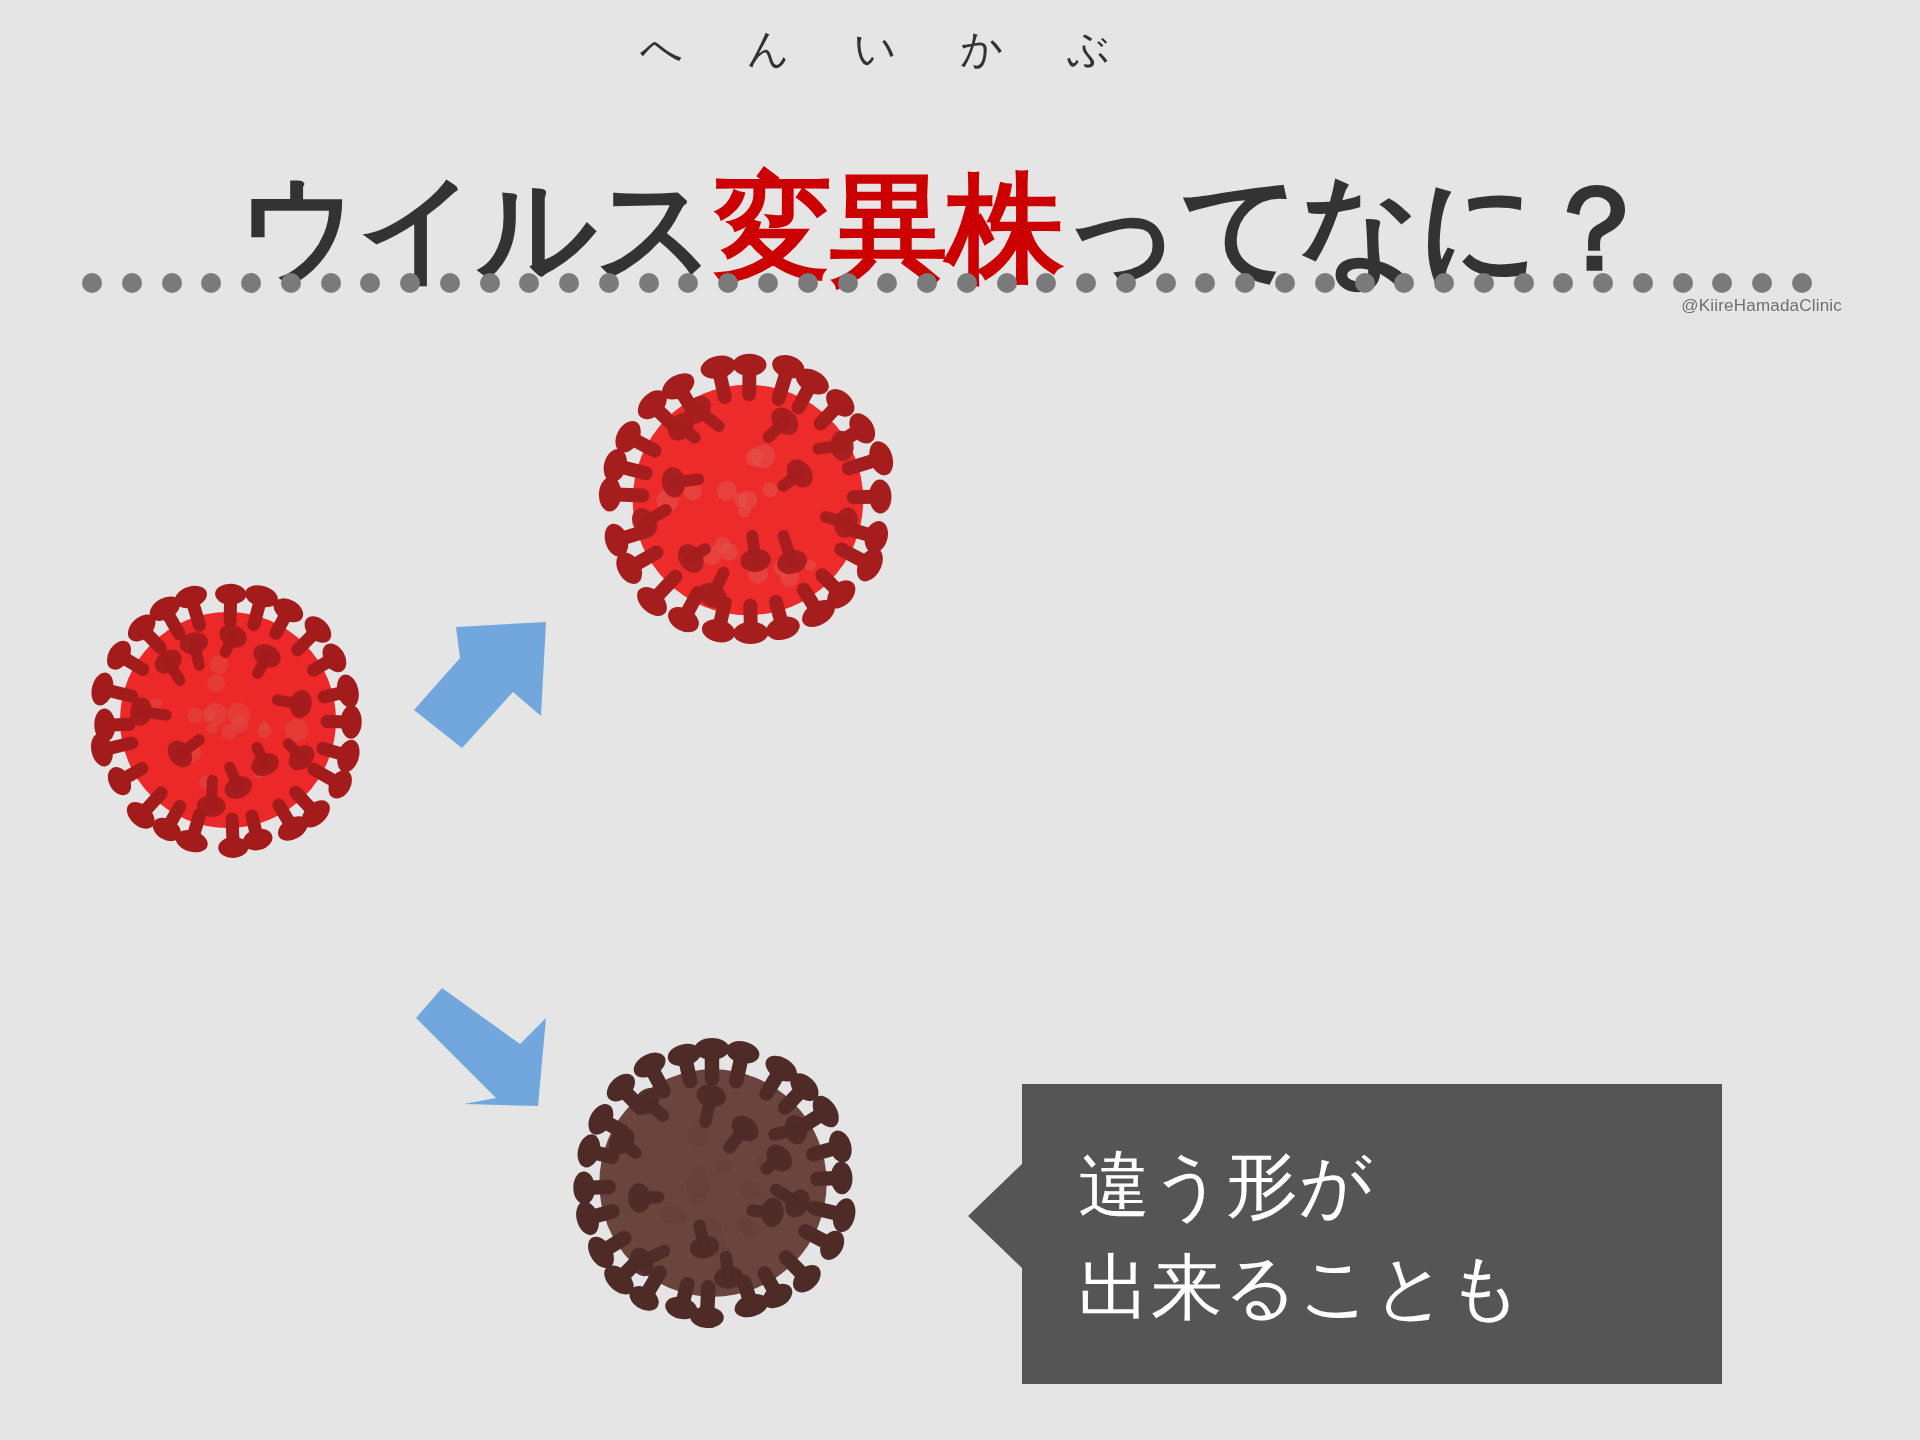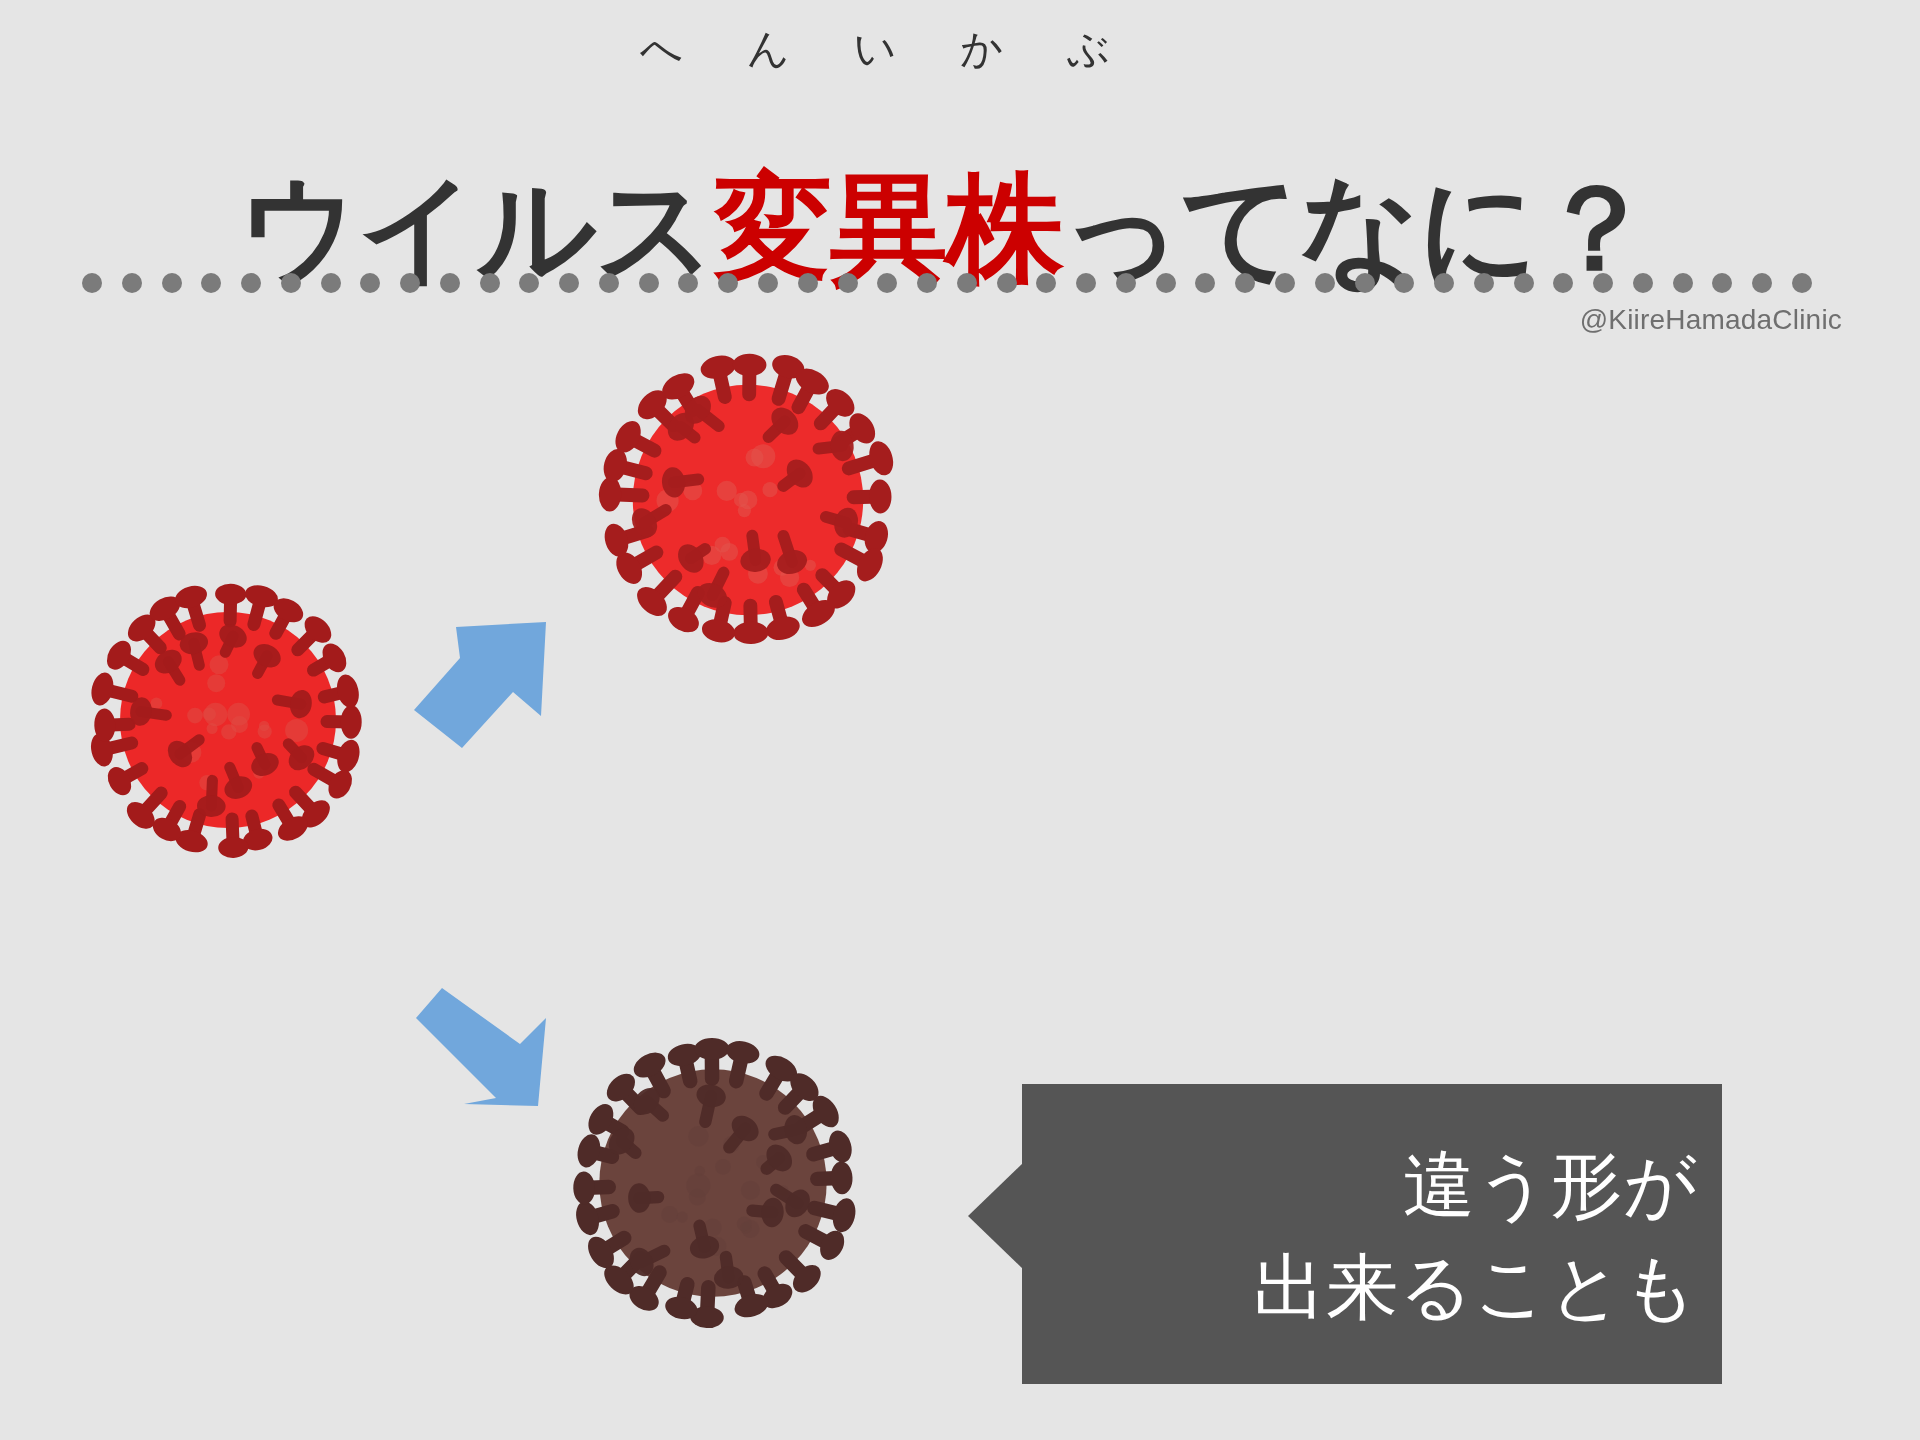--- a/index.html
+++ b/index.html
@@ -42,22 +42,22 @@
     position:absolute;left:82px;top:272px;
     width:1730px;height:22px;
     display:flex;justify-content:space-between;align-items:center;
   }
   .dotline .dot{
     width:20px;height:20px;border-radius:50%;
     background:#7b7b7b;flex:0 0 auto;
   }
 
   .credit{
-    position:absolute;right:78px;top:304px;
-    font-size:28px;color:#6f6f6f;
+    position:absolute;right:78px;top:296px;
+    font-size:17px;color:#6f6f6f;
     letter-spacing:.2px;
     white-space:nowrap;
   }
 
   
   .virus{position:absolute;}
   .virus svg{display:block;width:100%;height:100%;}
 
   #virus-origin{left:78px;  top:570px;  width:300px; height:300px;}
   #virus-variant-a{left:588px; top:340px; width:320px; height:320px;}
@@ -452,19 +452,19 @@
           <ellipse cx="230.1" cy="98.4" rx="14.3" ry="10.8" transform="rotate(437.8 230.1 98.4)" fill="#4f2b28" opacity="0.95"></ellipse>
           <line x1="201.9" y1="136.2" x2="214.1" y2="125.8" stroke="#4f2b28" stroke-width="11.9" stroke-linecap="round" opacity="0.95"></line>
           <ellipse cx="214.1" cy="125.8" rx="14.3" ry="10.8" transform="rotate(409.7 214.1 125.8)" fill="#4f2b28" opacity="0.95"></ellipse>
         </g>
     </svg>
   </div>
 
   <div class="bubble-wrap">
     <div class="bubble-tail" style="border-right-color: rgb(85, 85, 85);"></div>
     <div class="bubble-body" style="background: rgb(85, 85, 85);"></div>
-    <div class="bubble-text" style="color: rgb(255, 255, 255); text-align: right;">
+    <div class="bubble-text" style="color: rgb(255, 255, 255);">
       <span class="ln">違う形が</span>
       <span class="ln">出来ることも</span>
     </div>
   </div>
 
 </div>
 
 </body></html>

